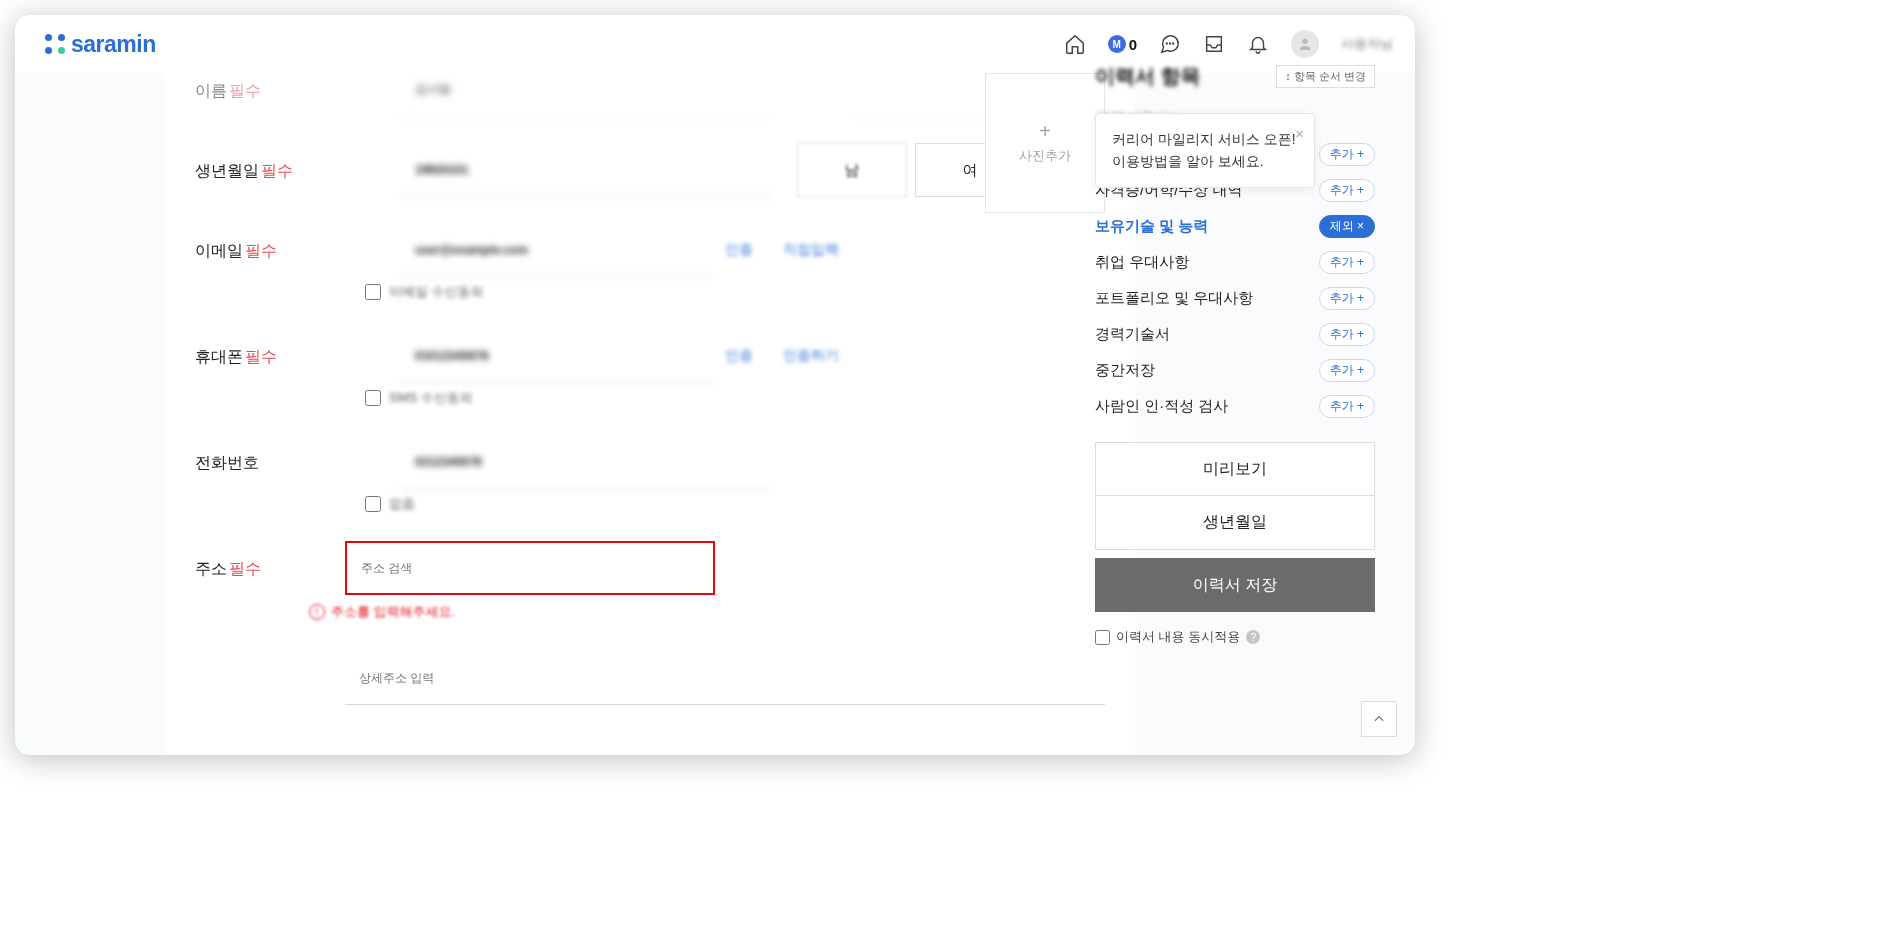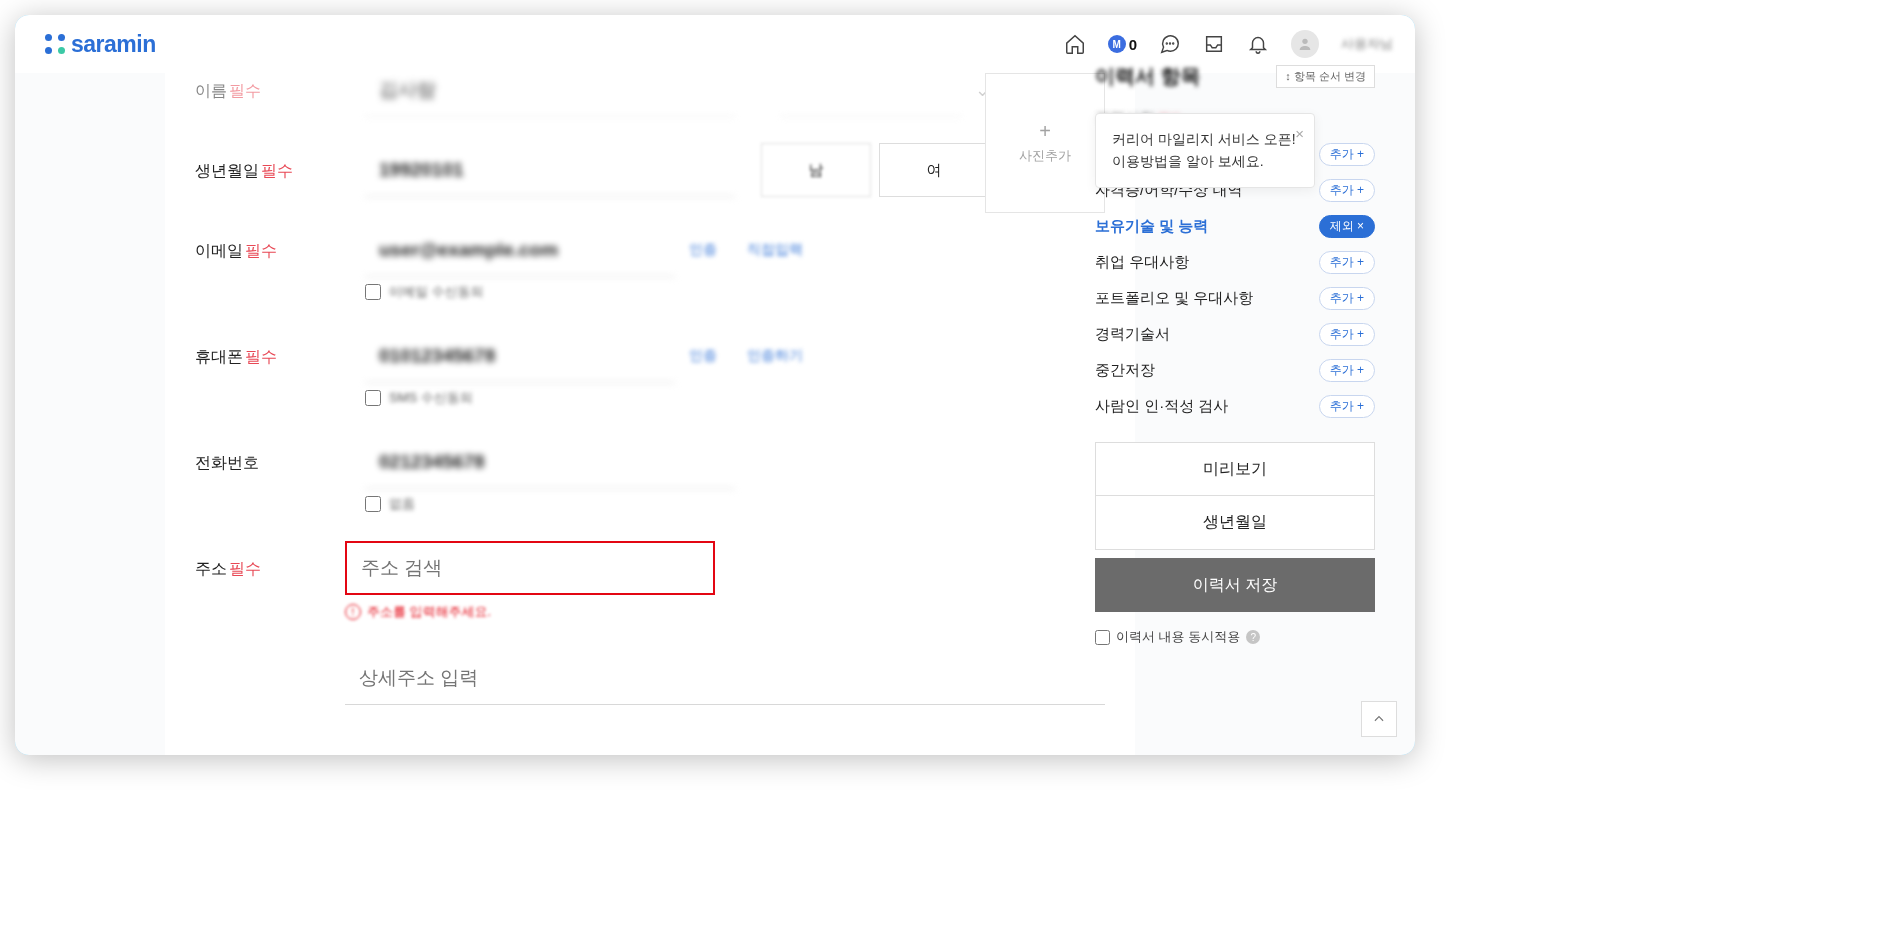--- a/index.html
+++ b/index.html
@@ -63,21 +63,21 @@
 .form-label {
   width: 170px; padding-top: 18px;
   font-size: 16px; color: #222; font-weight: 400;
 }
 .req { color: #e84855; font-size: 16px; margin-left: 2px; }
 .form-inputs { flex: 1; }
 .input-group { display: flex; gap: 8px; align-items: center; }
 
 .text-input {
   height: 54px; border: none; border-bottom: 1px solid #d8d8d8;
-  font-size: 19px; padding: 12px 14px; background: #fff; outline: none;
+  font-size: 12px; padding: 12px 14px; background: #fff; outline: none; margin-left: 36px;
 }
 .text-input.wide { width: 370px; }
 .text-input.full { width: 760px; }
 .text-input.error { border: 2px solid #e30613; border-bottom: 2px solid #e30613; }
 
 .blurred { filter: blur(3px); color: #222; font-weight: 600; }
 
 .seg-btn {
   height: 54px; width: 110px; border: 1px solid #ddd; background: #fff;
   font-size: 15px; color: #222; display: inline-flex; align-items: center; justify-content: center;

